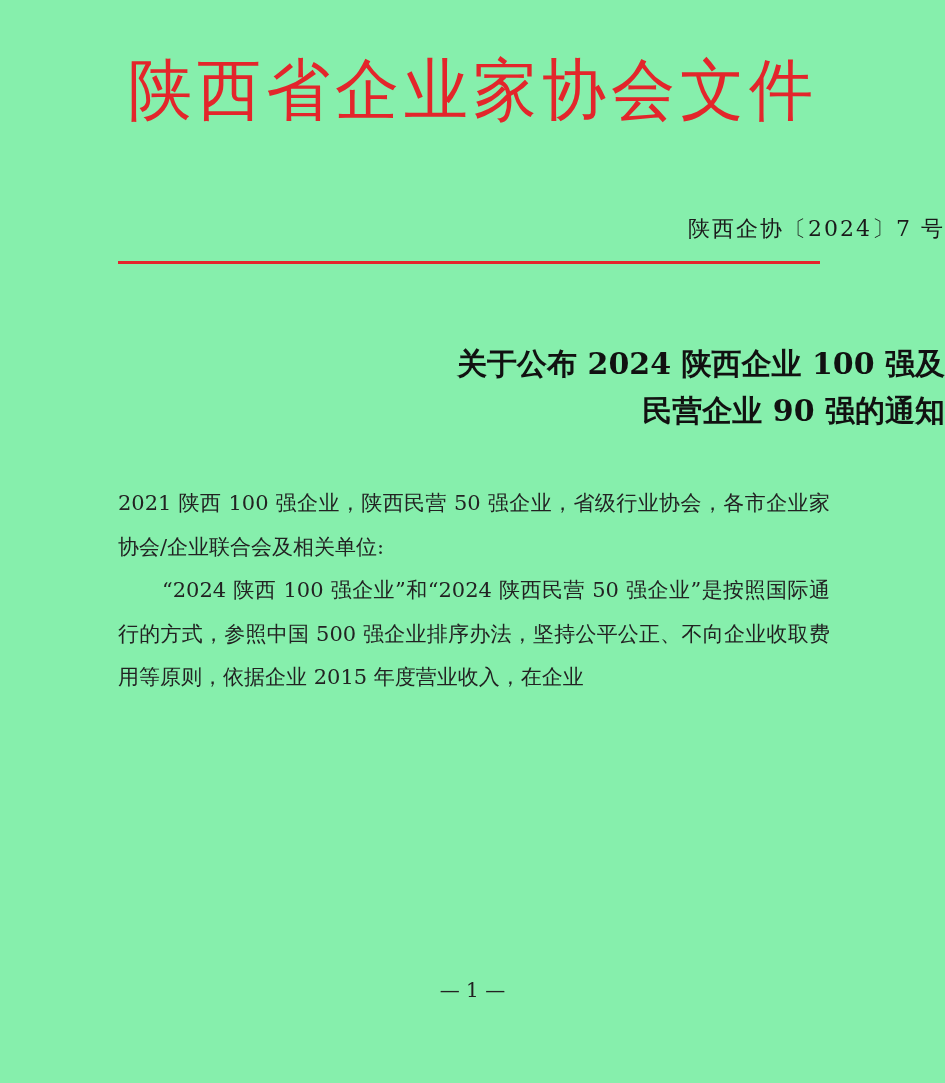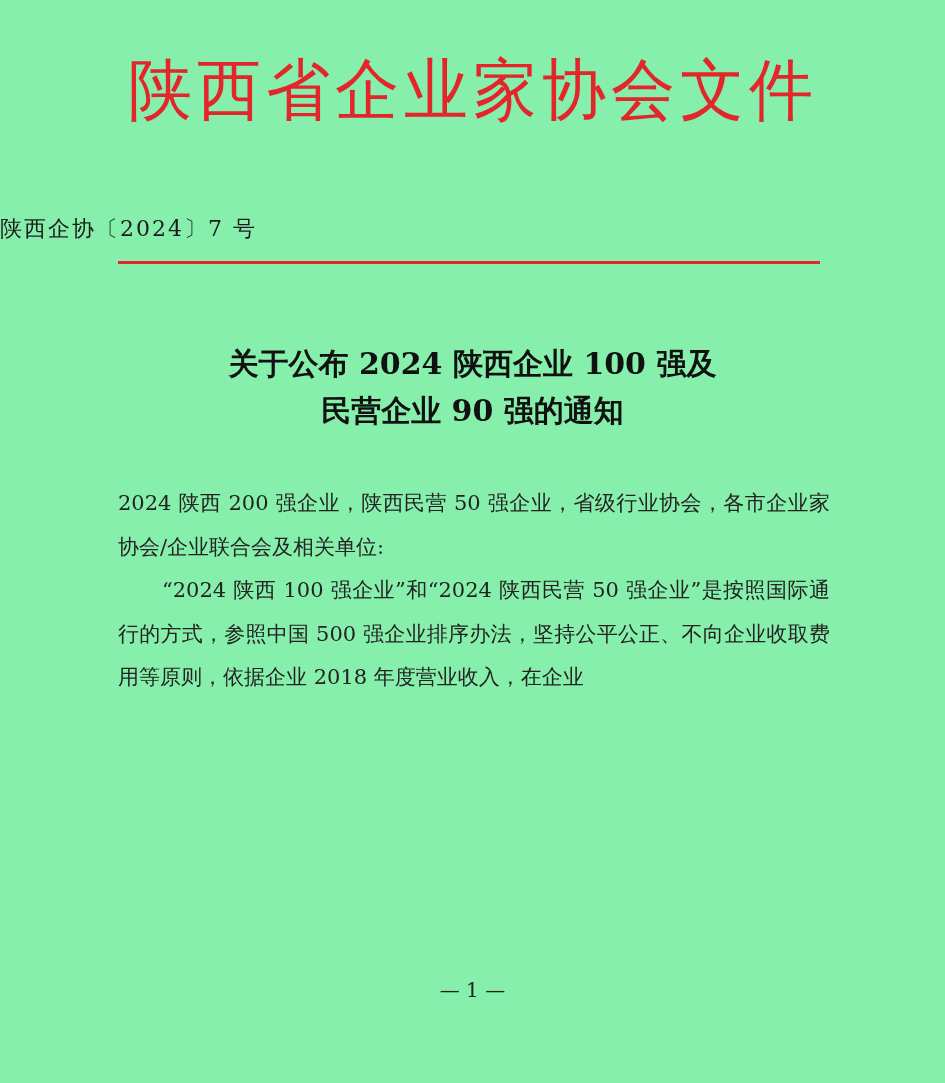--- a/index.html
+++ b/index.html
@@ -5,28 +5,28 @@
     html, body { margin: 0; padding: 0; background: #ffffff; }
     body { width: 945px; height: 1083px; position: relative; overflow: hidden; }
     .page { position: absolute; left: 0; top: 0; width: 945px; height: 1083px; background: #86efac; }
     .masthead {
       position: absolute; left: 118px; top: 50px; width: 710px; height: 80px;
       font-family: "DejaVu Serif", serif; color: #e3262b; font-size: 64px;
       letter-spacing: 5px; line-height: 80px; white-space: nowrap; text-align: center;
       transform: scaleY(1.05);
     }
     .docnum {
-      position: absolute; left: 0; width: 945px; top: 214px; text-align: left;
+      position: absolute; left: 0; width: 945px; top: 214px; text-align: right;
       font-family: "DejaVu Serif", serif; font-size: 22px; color: #1a1a1a; letter-spacing: 2px;
     }
     .redline {
       position: absolute; left: 118px; top: 261px; width: 702px; height: 3px; background: #e3262b;
     }
     .title {
-      position: absolute; left: 0; width: 945px; top: 340px; text-align: center;
+      position: absolute; left: 0; width: 945px; top: 340px; text-align: right;
       font-family: "DejaVu Serif", serif; font-weight: bold; font-size: 30px; color: #111;
       line-height: 47px;
     }
     .body {
       position: absolute; left: 118px; top: 482px; width: 712px;
       font-family: "DejaVu Serif", serif; font-size: 21px; color: #222;
       line-height: 43.5px; text-align: justify;
     }
     .body p { margin: 0; }
     .indent { text-indent: 44px; }
@@ -42,18 +42,18 @@
   <div class="masthead">陕西省企业家协会文件</div>
   <div class="docnum">陕西企协〔2024〕7 号</div>
   <div class="redline"></div>
 
   <div class="title">
     <div>关于公布 2024 陕西企业 100 强及</div>
     <div>民营企业 90 强的通知</div>
   </div>
 
   <div class="body">
-    <p>2024 陕西 200 强企业，陕西民营 50 强企业，省级行业协会，各市企业家协会/企业联合会及相关单位:</p>
-    <p class="indent">“2024 陕西 100 强企业”和“2024 陕西民营 50 强企业”是按照国际通行的方式，参照中国 500 强企业排序办法，坚持公平公正、不向企业收取费用等原则，依据企业 2018 年度营业收入，在企业</p>
+    <p>2021 陕西 100 强企业，陕西民营 50 强企业，省级行业协会，各市企业家协会/企业联合会及相关单位:</p>
+    <p class="indent">“2024 陕西 100 强企业”和“2024 陕西民营 50 强企业”是按照国际通行的方式，参照中国 500 强企业排序办法，坚持公平公正、不向企业收取费用等原则，依据企业 2015 年度营业收入，在企业</p>
   </div>
 
   <div class="footer">— 1 —</div>
 </div>
 
 </body></html>

